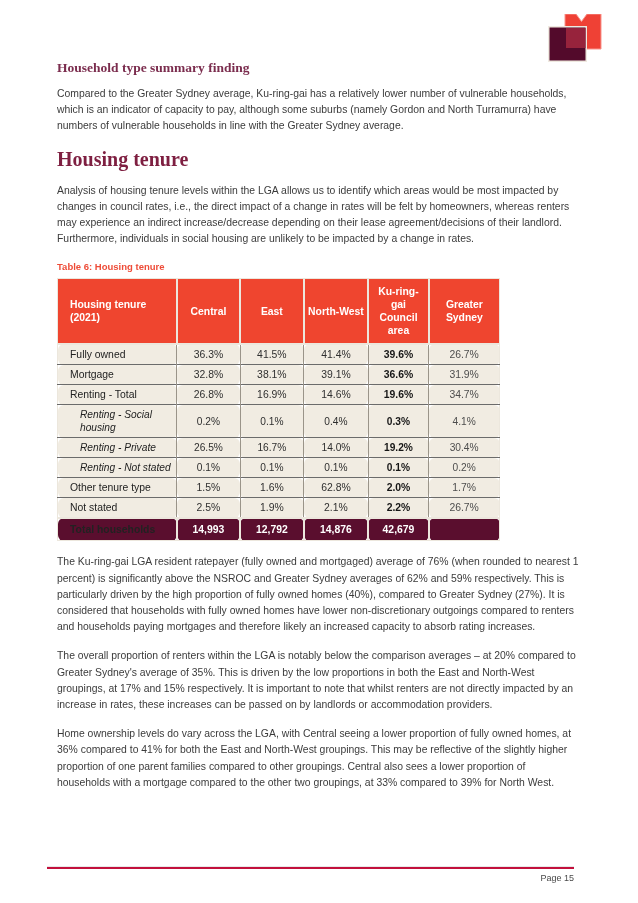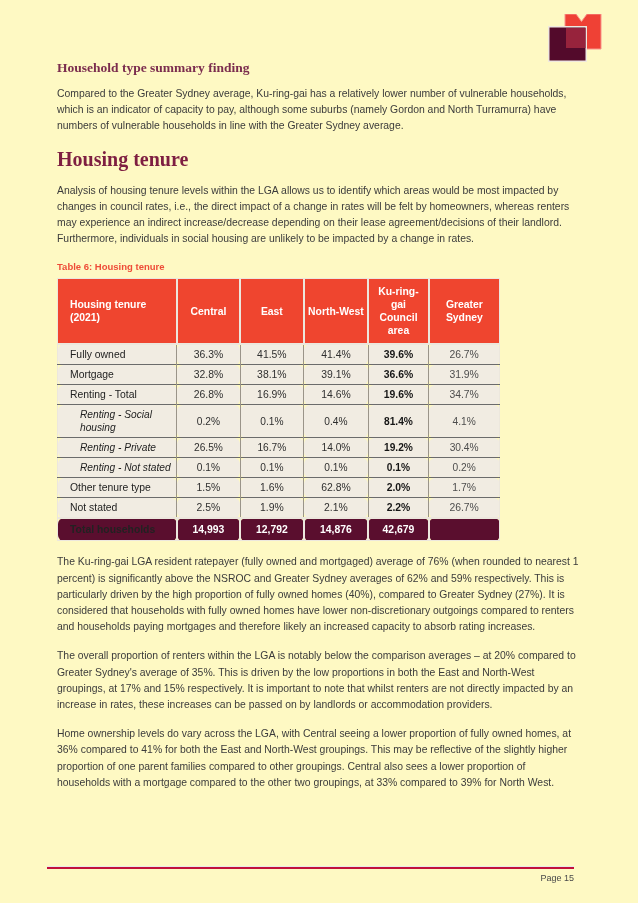--- a/index.html
+++ b/index.html
@@ -1,17 +1,17 @@
 <!DOCTYPE html>
 <html><head>
 <meta charset="utf-8">
 <style>
   html,body{margin:0;padding:0;}
   body{width:638px;height:903px;background:#828282;font-family:"Liberation Sans",sans-serif;}
-  .page{position:relative;width:638px;height:903px;background:#fef9c3;overflow:hidden;}
+  .page{position:relative;width:638px;height:903px;background:#ffffff;overflow:hidden;}
 
   .logo{position:absolute;top:14px;left:548px;width:54px;height:48px;}
 
   .content{position:absolute;top:60px;left:57px;width:523px;}
 
   h3.sub-heading{font-family:"Liberation Serif",serif;font-size:13.5px;font-weight:bold;
     color:#7b2d4e;margin:0 0 10px 0;}
   h2.section-heading{font-family:"Liberation Serif",serif;font-size:20px;font-weight:bold;
     color:#7e1f41;margin:11px 0 12px 0;}
   p.body-text{font-size:10.4px;line-height:16.2px;color:#3b3b3b;margin:0 0 13px 0;}
@@ -108,21 +108,21 @@
             <td>16.9%</td>
             <td>14.6%</td>
             <td class="kur-col">19.6%</td>
             <td class="gs-col">34.7%</td>
           </tr>
           <tr class="sub-row">
             <td class="row-label">Renting - Social housing</td>
             <td>0.2%</td>
             <td>0.1%</td>
             <td>0.4%</td>
-            <td class="kur-col">81.4%</td>
+            <td class="kur-col">0.3%</td>
             <td class="gs-col">4.1%</td>
           </tr>
           <tr class="sub-row">
             <td class="row-label">Renting - Private</td>
             <td>26.5%</td>
             <td>16.7%</td>
             <td>14.0%</td>
             <td class="kur-col">19.2%</td>
             <td class="gs-col">30.4%</td>
           </tr>

